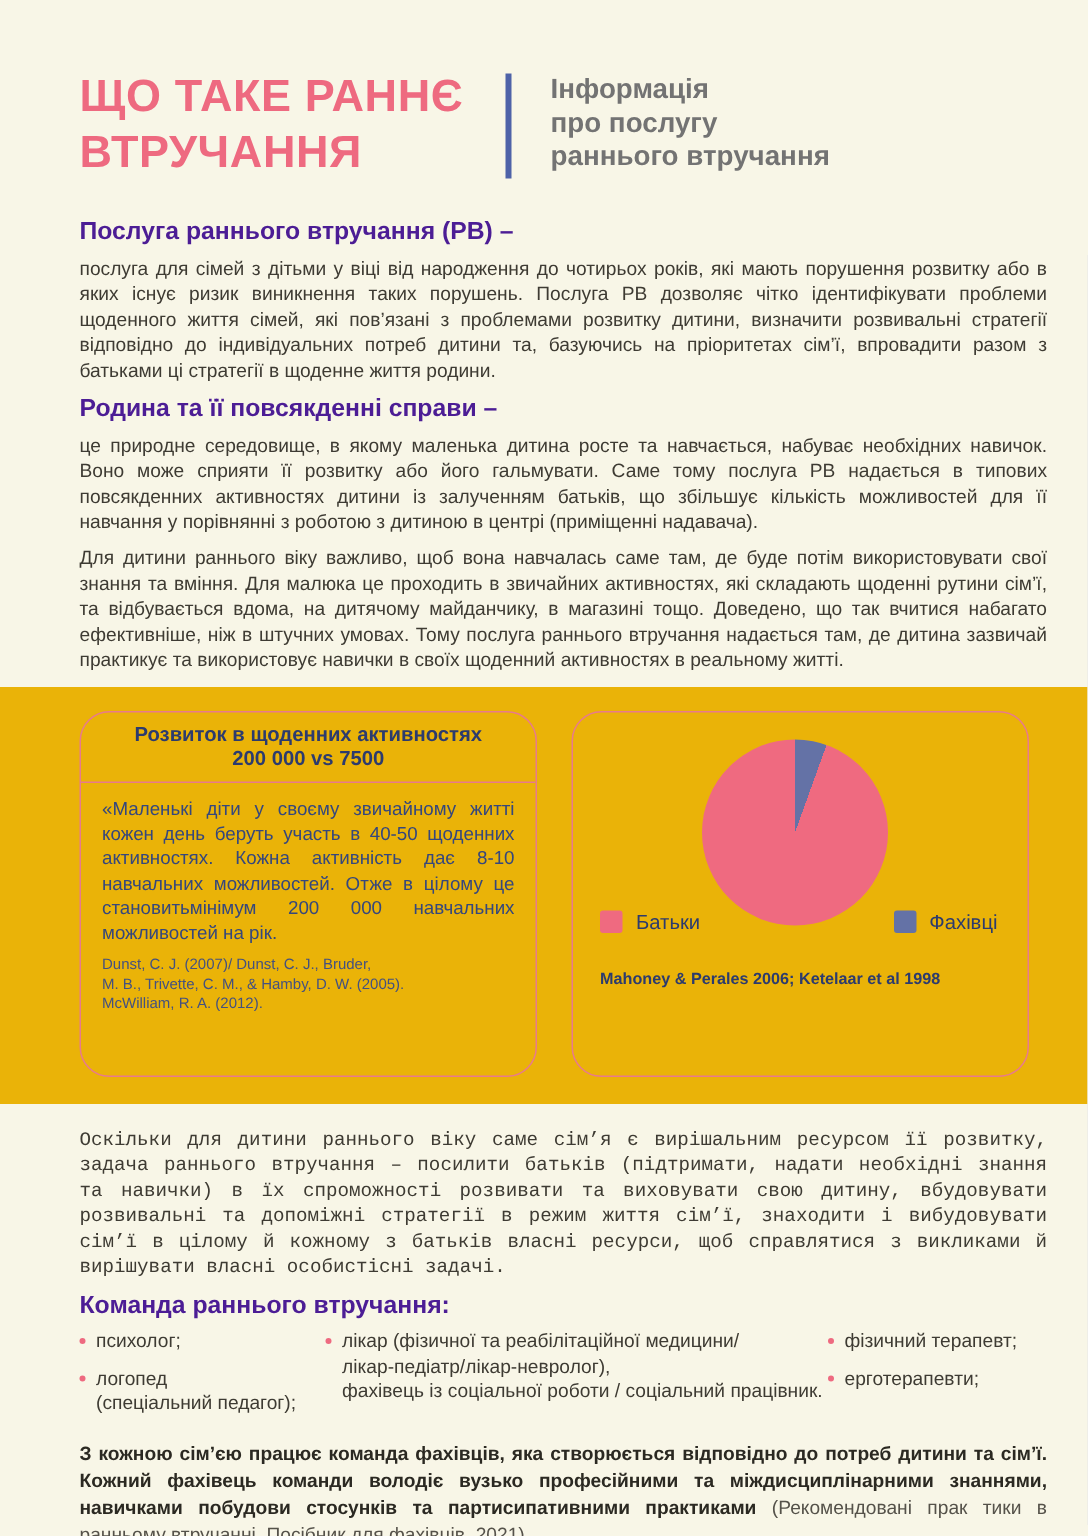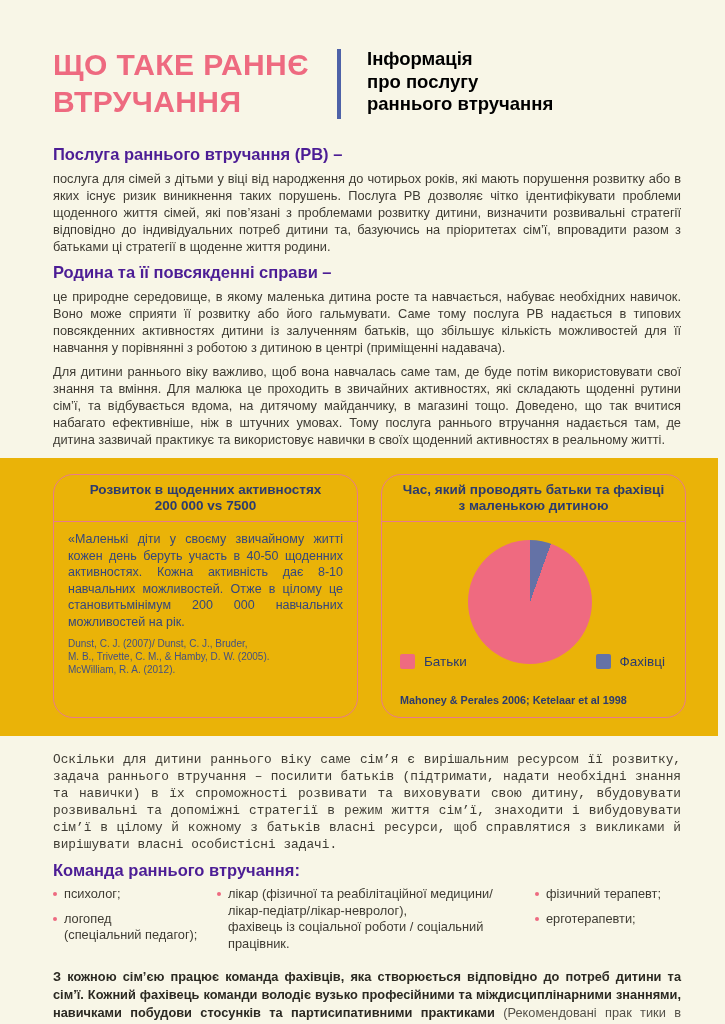--- a/index.html
+++ b/index.html
@@ -1,30 +1,30 @@
 <!DOCTYPE html>
 <html lang="uk"><head>
 <meta charset="utf-8">
 <style>
   html,body{margin:0;padding:0;background:#e8e8e8;}
   .page{
     position:relative;width:725px;height:1024px;margin:0 auto;
     background:#F8F6E7;overflow:hidden;box-sizing:border-box;
-    padding:46px 44px 0 53px;
+    padding:46px 27px 0 53px;
     font-family:"Liberation Sans",sans-serif;
   }
   
   .header{display:flex;margin-bottom:24px;}
   .title{
     font-size:30px;line-height:37px;font-weight:700;color:#EE6A80;
     letter-spacing:.4px;white-space:pre-line;width:284px;flex:none;
   }
   .divider{width:4px;height:70px;background:#4E62A8;margin:3px 26px 0 0;flex:none;}
   .subtitle{
-    font-size:18.5px;line-height:22.5px;font-weight:700;color:#000000;
+    font-size:18.5px;line-height:22.5px;font-weight:700;color:#737373;
     white-space:pre-line;margin-top:2px;
   }
   
   .heading{font-size:16.5px;line-height:20px;font-weight:700;color:#4c1d95;margin:0 0 6px;}
   .heading.mt{margin-top:6px;}
   .bodytext{
     font-size:12.8px;line-height:17px;color:#3E3B33;text-align:justify;
     margin:0 0 7px;
   }
   
@@ -111,24 +111,20 @@
       </div>
       <div class="card-body">
         <p class="card-text">«Маленькі діти у своєму звичайному житті кожен день беруть участь в 40-50 щоденних активностях. Кожна активність дає 8-10 навчальних можливостей. Отже в цілому це становитьмінімум 200 000 навчальних можливостей на рік.</p>
         <div class="citation">Dunst, C. J. (2007)/ Dunst, C. J., Bruder,
 M. B., Trivette, C. M., &amp; Hamby, D. W. (2005).
 McWilliam, R. A. (2012).</div>
       </div>
     </div>
 
     <div class="card">
-      <div class="card-header">
-        <div class="card-title">Час, який проводять батьки та фахівці
-з маленькою дитиною</div>
-      </div>
       <div class="card-body chart-body">
         <div class="pie" style="background: conic-gradient(rgb(100, 114, 166) 0deg, rgb(100, 114, 166) 19.8deg, rgb(239, 106, 128) 19.8deg, rgb(239, 106, 128) 360deg);"></div>
         <div class="legend">
           <div class="legend-item">
             <span class="swatch" style="background: rgb(239, 106, 128);"></span>
             <span class="legend-label">Батьки</span>
           </div>
           <div class="legend-item">
             <span class="swatch" style="background: rgb(100, 114, 166);"></span>
             <span class="legend-label">Фахівці</span>

